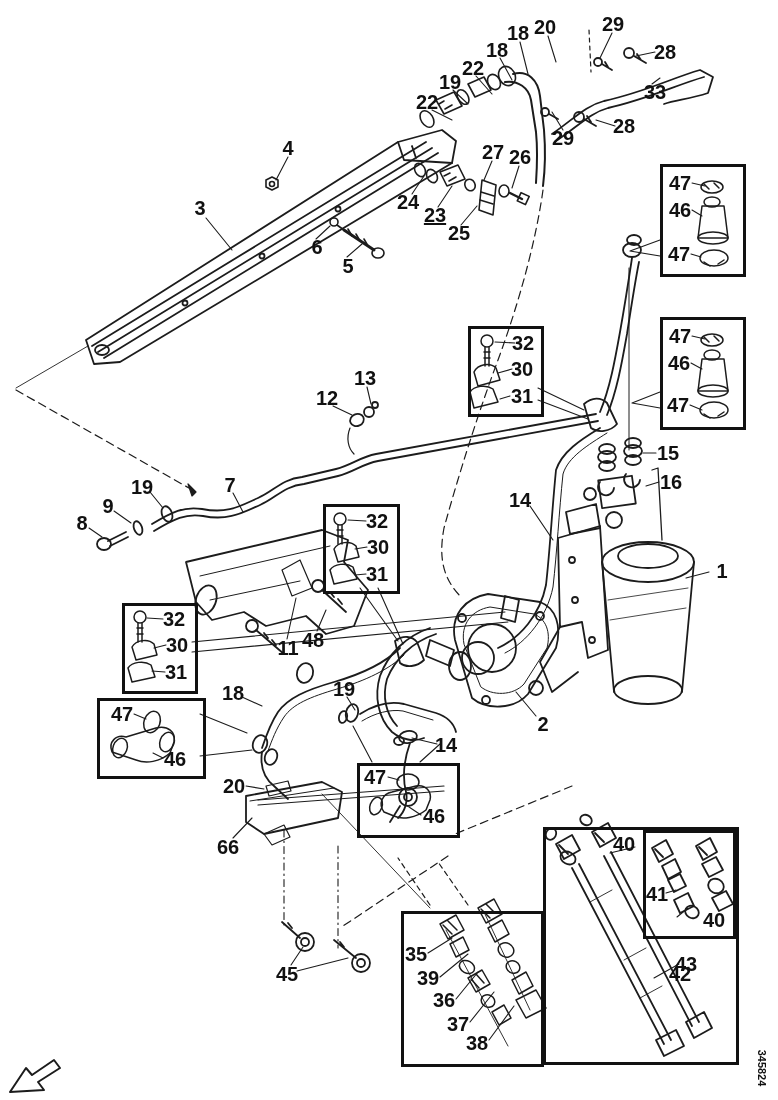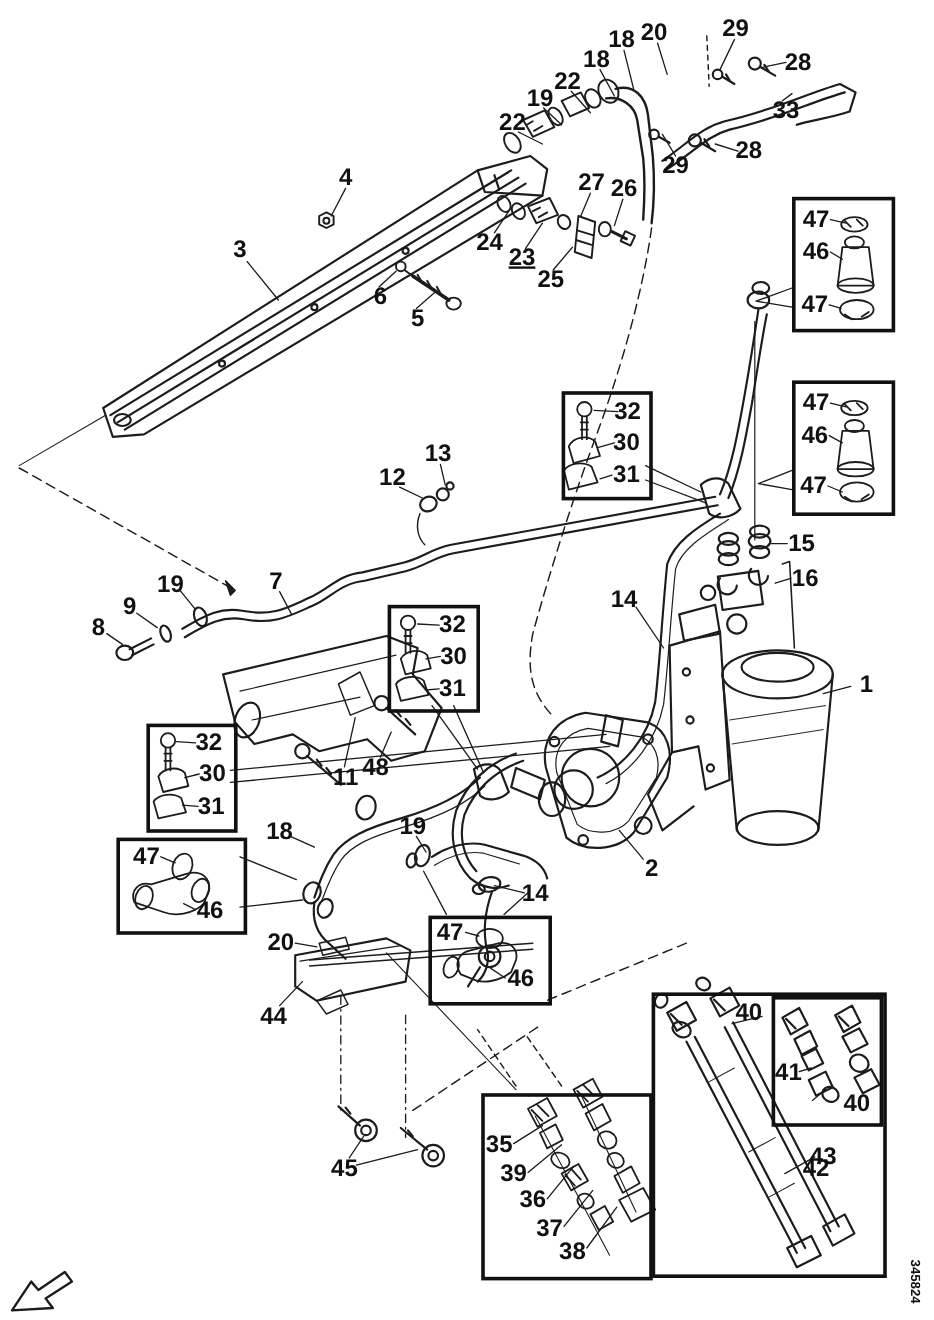--- a/index.html
+++ b/index.html
@@ -380,21 +380,21 @@
       <div class="callout" style="left: 416px; top: 954px;">35</div>
       <div class="callout" style="left: 444px; top: 1000px;">36</div>
       <div class="callout" style="left: 458px; top: 1024px;">37</div>
       <div class="callout" style="left: 477px; top: 1043px;">38</div>
       <div class="callout" style="left: 428px; top: 978px;">39</div>
       <div class="callout" style="left: 624px; top: 844px;">40</div>
       <div class="callout" style="left: 714px; top: 920px;">40</div>
       <div class="callout" style="left: 657px; top: 894px;">41</div>
       <div class="callout" style="left: 668px; top: 974px; margin-left: 12px;">42</div>
       <div class="callout" style="left: 686px; top: 964px;">43</div>
-      <div class="callout" style="left: 228px; top: 847px;">44</div>
+      <div class="callout" style="left: 228px; top: 847px;">66</div>
       <div class="callout" style="left: 287px; top: 974px;">45</div>
       <div class="callout" style="left: 680px; top: 183px;">47</div>
       <div class="callout" style="left: 680px; top: 210px;">46</div>
       <div class="callout" style="left: 679px; top: 254px;">47</div>
       <div class="callout" style="left: 680px; top: 336px;">47</div>
       <div class="callout" style="left: 679px; top: 363px;">46</div>
       <div class="callout" style="left: 678px; top: 405px;">47</div>
       <div class="callout" style="left: 122px; top: 714px;">47</div>
       <div class="callout" style="left: 175px; top: 759px;">46</div>
       <div class="callout" style="left: 375px; top: 777px;">47</div>

